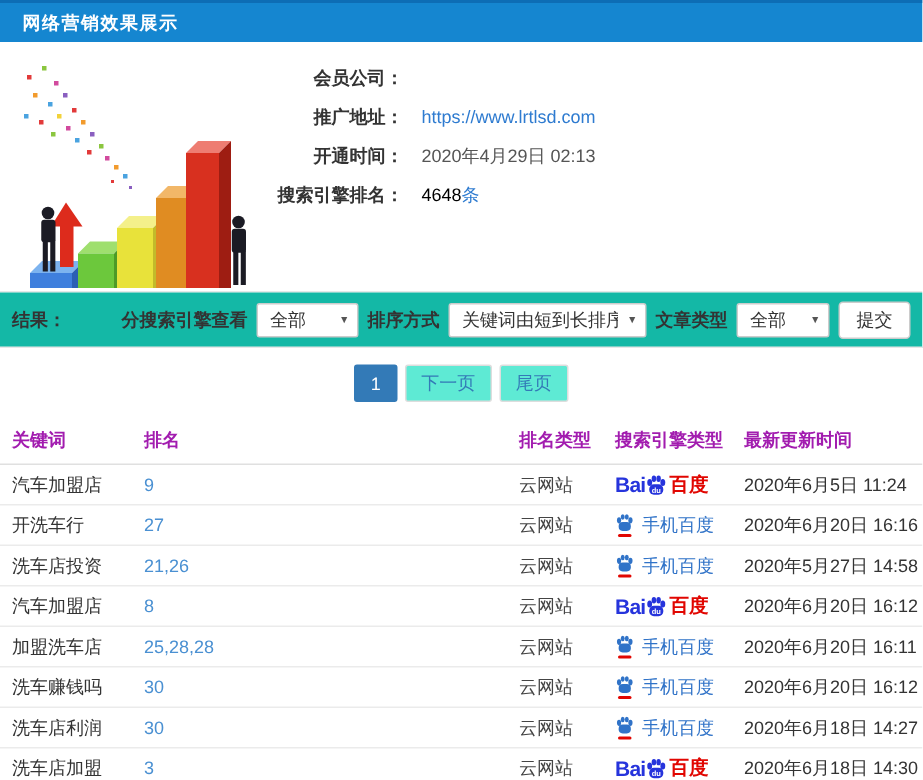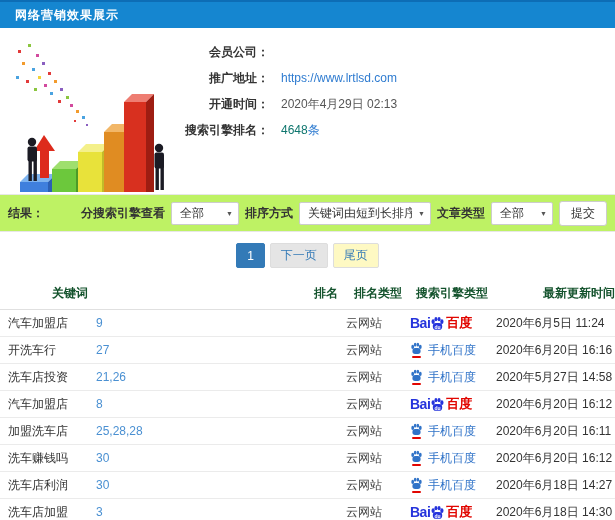--- a/index.html
+++ b/index.html
@@ -12,52 +12,52 @@
   .topbar .title { color:#fff; font-size:12px; font-weight:bold; letter-spacing:1px; }
 
   
   .info-section { display:flex; height:167px; border-bottom:1px solid #e7e7e7; }
   .illustration { width:172px; height:160px; margin:4px 0 0 2px; flex:none; }
   .info-rows { padding-top:11px; }
   .info-row { display:flex; height:26px; align-items:center; }
   .info-label { width:95px; text-align:right; font-weight:bold; color:#333; flex:none; }
   .info-value { margin-left:12px; color:#555; }
   .info-value.link { color:#2e7bd0; cursor:pointer; }
-  .num-orange { color:#0f766e; }
+  .num-orange { color:#000000; }
   .unit-blue { color:#2e7bd0; }
 
   
-  .filter-strip { height:37px; background:#bef264; border-bottom:1px solid #e7e7e7;
+  .filter-strip { height:37px; background:#14b8a6; border-bottom:1px solid #e7e7e7;
     display:flex; align-items:center; padding:0 8px; }
   .results-label { font-weight:bold; color:#333; }
   .filter-controls { margin-left:auto; display:flex; align-items:center; gap:6px; }
   .filter-controls .flabel { font-weight:bold; color:#333; white-space:nowrap; }
   .select { height:23px; background:#fff; border:1px solid #ccc; border-radius:2px;
     display:flex; align-items:center; padding:0 5px 0 8px; color:#333; cursor:pointer; }
   .select .val { flex:1; white-space:nowrap; overflow:hidden; }
   .select .caret { font-size:7px; color:#555; margin-left:6px; }
   .sel-engine { width:68px; }
   .sel-sort  { width:132px; }
   .sel-article { width:62px; }
   .submit-btn { height:25px; padding:0 11px; background:#fff; border:1px solid #ccc;
     border-radius:3px; color:#333; cursor:pointer; font-size:12px; }
 
   
   .pagination { display:flex; justify-content:center; align-items:center; gap:5px;
     padding:11px 0 10px 0; }
   .page-item { height:25px; min-width:26px; display:flex; align-items:center; justify-content:center;
     padding:0 10px; font-size:12px; border-radius:2px; cursor:pointer; border:1px solid #ddd;
-    color:#337ab7; background:#fef9c3; }
+    color:#337ab7; background:#5eead4; }
   .page-item.active { background:#337ab7; border-color:#337ab7; color:#fff; }
-  .page-item.next { background:#e5e5e5; }
+  .page-item.next { background:#5eead4; }
 
   
   table { width:615px; border-collapse:collapse; table-layout:fixed; }
   col.c1{width:88px} col.c2{width:250px} col.c3{width:64px} col.c4{width:86px} col.c5{width:127px}
-  th { text-align:right; font-size:12px; color:#14532d; font-weight:bold;
+  th { text-align:left; font-size:12px; color:#a21caf; font-weight:bold;
     padding:7px 0 7px 8px; border-bottom:1px solid #e0e0e0; }
   td { font-size:12px; padding:0 0 0 8px; height:27px; border-bottom:1px solid #ebebeb;
     vertical-align:middle; white-space:nowrap; overflow:hidden; }
   td.kw { color:#333; }
   td.rank { color:#4a90d2; }
   td.rtype { color:#444; }
   td.time { color:#333;margin-top:14px; }
 
   
   .logo-pc, .logo-mobile { display:none; align-items:center; }

